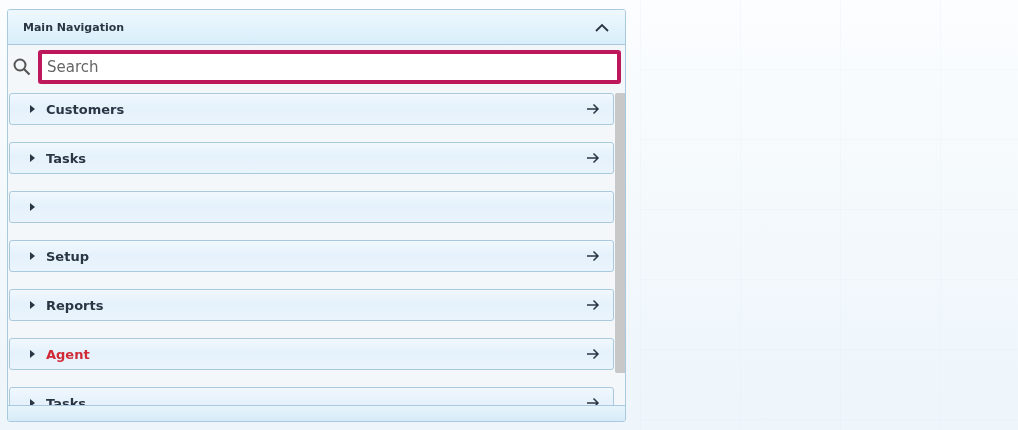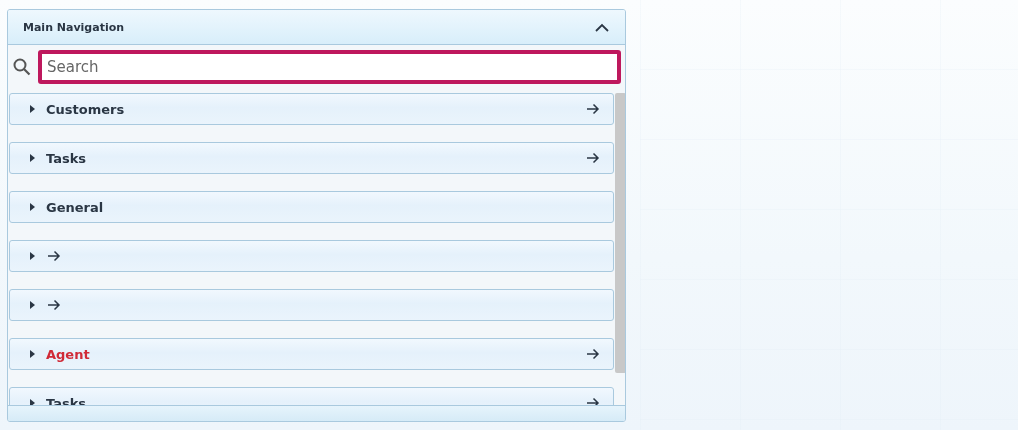--- a/index.html
+++ b/index.html
@@ -104,32 +104,33 @@
         <span class="caret"></span>
         <span class="nav-label">Tasks</span>
         <span class="arrow">
             <svg width="14" height="12" viewBox="0 0 14 12">
               <path d="M1 6 H12 M7.5 1.5 L12 6 L7.5 10.5" stroke="#2a3644" stroke-width="1.5" fill="none"></path>
             </svg>
           </span>
       </div>
       <div class="nav-item">
         <span class="caret"></span>
-        <span class="nav-label">General</span>
       </div>
       <div class="nav-item">
         <span class="caret"></span>
+        <span class="nav-label">Setup</span>
         <span class="arrow">
             <svg width="14" height="12" viewBox="0 0 14 12">
               <path d="M1 6 H12 M7.5 1.5 L12 6 L7.5 10.5" stroke="#2a3644" stroke-width="1.5" fill="none"></path>
             </svg>
           </span>
       </div>
       <div class="nav-item">
         <span class="caret"></span>
+        <span class="nav-label">Reports</span>
         <span class="arrow">
             <svg width="14" height="12" viewBox="0 0 14 12">
               <path d="M1 6 H12 M7.5 1.5 L12 6 L7.5 10.5" stroke="#2a3644" stroke-width="1.5" fill="none"></path>
             </svg>
           </span>
       </div>
       <div class="nav-item">
         <span class="caret"></span>
         <span class="nav-label red">Agent</span>
         <span class="arrow">

